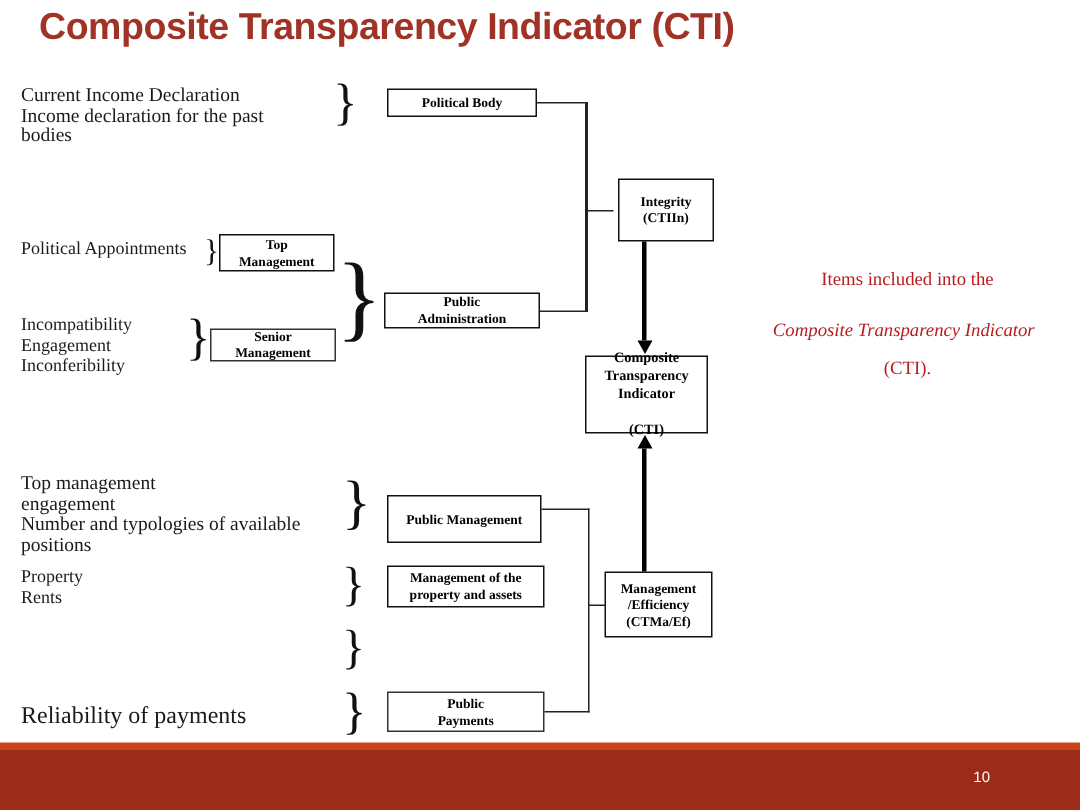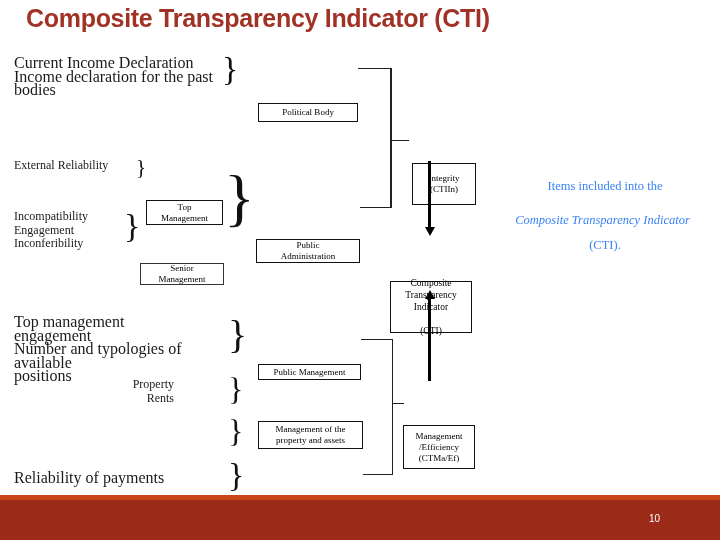--- a/index.html
+++ b/index.html
@@ -52,42 +52,41 @@
     width: 30px;
     text-align: right;
     color: #ffffff;
     font-family: "Liberation Sans", sans-serif;
     font-size: 10px;
   }
   
   .dtext {
     position: absolute;
     font-family: "Liberation Serif", serif;
-    font-size: 16px;
+    font-size: 13px;
     color: #1a1a1a;
     line-height: 13.5px;
     white-space: pre-line;
   }
   .dbox {
     position: absolute;
     box-sizing: border-box;
     border: 1.4px solid #111111;
     background: #ffffff;
     display: flex;
     align-items: center;
     justify-content: center;
     text-align: center;
     font-family: "Liberation Serif", serif;
-    font-weight: normal;
+    font-weight: bold;
     font-size: 9px;
     line-height: 11px;
     color: #000000;
     white-space: pre-line;
     padding: 1px 2px;
-    margin-top: 44px;
   }
   .dbox.thin { border-width: 1.1px; border-color: #333333; }
   .dbox.big  { font-size: 9.5px; line-height: 12px; }
   .brace {
     position: absolute;
     color: #111111;
     font-family: "Liberation Serif", serif;
     line-height: 1;
     transform-origin: center center;
     user-select: none;
@@ -118,47 +117,47 @@
     border-left: 5px solid transparent;
     border-right: 5px solid transparent;
     border-bottom: 9px solid #000000;
   }
   
   .note {
     position: absolute;
     text-align: center;
     font-family: "Liberation Serif", serif;
     font-size: 12.5px;
-    color: #3b82f6;
+    color: #b91c1c;
   }
   .note.italic { font-style: italic; }
 </style>
 </head>
 <body>
 
 <div id="slide">
 
   <div id="slide-title">Composite Transparency Indicator (CTI)</div>
 
   <div class="dtext" style="left:14px; top:56px; width:200px;">Current Income Declaration
 Income declaration for the past
 bodies</div>
 
-  <div class="dtext" style="left:14px; top:159px; width:150px; font-size:12px;">External Reliability</div>
+  <div class="dtext" style="left:14px; top:159px; width:150px; font-size:12px;">Political Appointments</div>
 
   <div class="dtext" style="left:14px; top:210px; width:130px; font-size:12px;">Incompatibility
 Engagement
 Inconferibility</div>
 
   <div class="dtext" style="left:14px; top:315px; width:215px;">Top management
 engagement
 Number and typologies of available
 positions</div>
 
-  <div class="dtext" style="left:14px; top:378px; width:160px; font-size:12px;text-align:right;">Property
+  <div class="dtext" style="left:14px; top:378px; width:160px; font-size:12px;">Property
 Rents</div>
 
 
   <div class="dtext" style="left:14px; top:471px; width:200px; font-size:16px;">Reliability of payments</div>
 
   <div class="brace" style="left:222px; top:52px; font-size:34px;">}</div>
 
   <div class="brace" style="left:136px; top:157px; font-size:21px;">}</div>
 
   <div class="brace" style="left:124px; top:209px; font-size:34px;">}</div>
@@ -197,21 +196,21 @@
 
   <div class="vline" style="left:390px; top:68px; width:1.6px; height:140px;"></div>
 
   <div class="hline" style="left:360px; top:207px; width:31px; height:1.2px;"></div>
 
   <div class="hline" style="left:390px; top:140px; width:19px; height:1.4px;"></div>
 
   <div class="thickline" style="left:428px; top:161px; width:3px; height:66px;"></div>
   <div class="arrowhead arrow-down" style="left:424.5px; top:227px;"></div>
 
-  <div class="dbox" style="left:258px; top:320px; width:103px; height:16px;">Public Management</div>
+  <div class="dbox" style="left:258px; top:330px; width:103px; height:32px;">Public Management</div>
 
   <div class="dbox" style="left:258px; top:377px; width:105px; height:28px;">Management of the
 property and assets</div>
 
 
   <div class="dbox thin" style="left:258px; top:461px; width:105px; height:27px;">Public
 Payments</div>
 
   <div class="dbox" style="left:403px; top:381px; width:72px; height:44px;">Management
 /Efficiency

